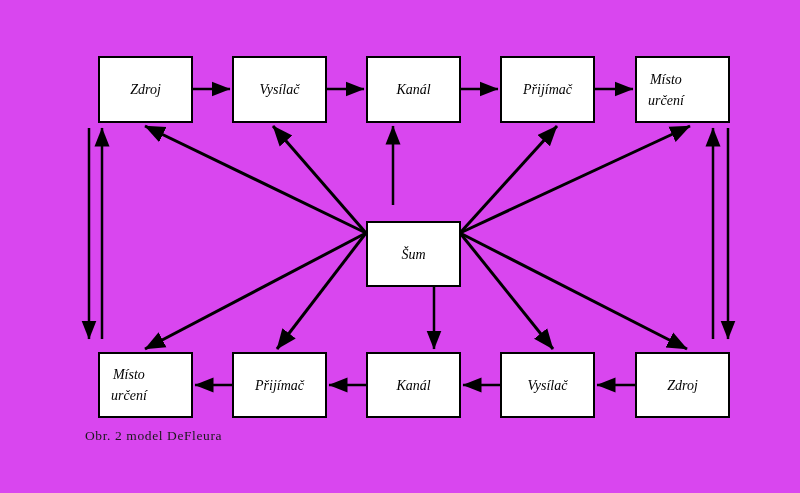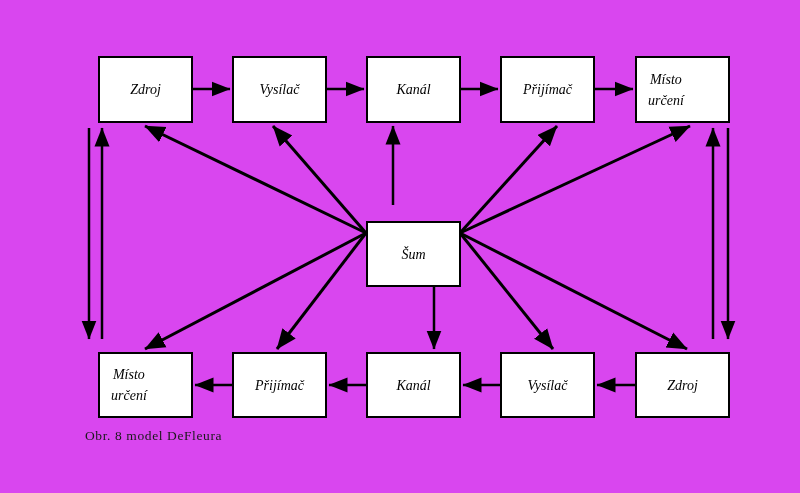--- a/index.html
+++ b/index.html
@@ -140,15 +140,15 @@
         <span class="node-label">Kanál</span>
       </div>
       <div class="node-box" style="left: 500px; top: 352px; width: 95px; height: 66px;">
         <span class="node-label">Vysílač</span>
       </div>
       <div class="node-box" style="left: 635px; top: 352px; width: 95px; height: 66px;">
         <span class="node-label">Zdroj</span>
       </div>
     </div>
 
-  <div id="figure-caption">Obr. 8 model DeFleura</div>
+  <div id="figure-caption">Obr. 2 model DeFleura</div>
 
 </div>
 
 </body></html>

